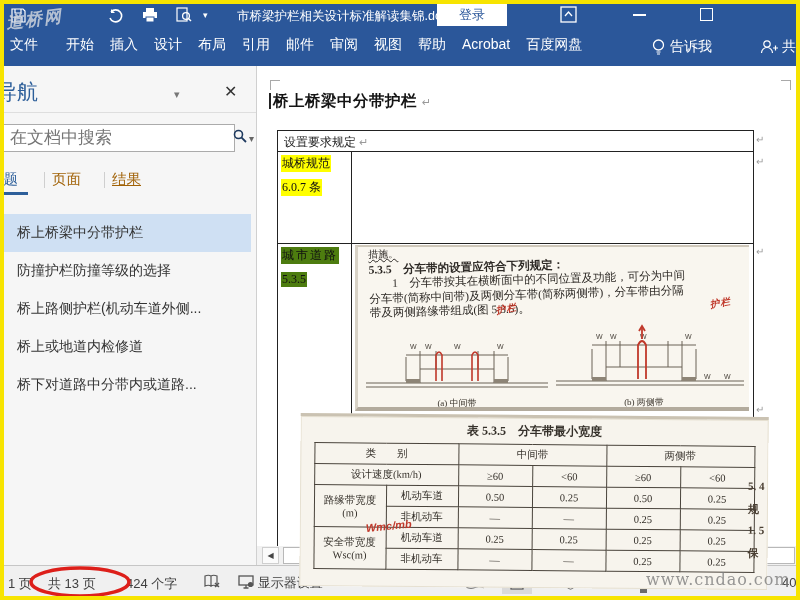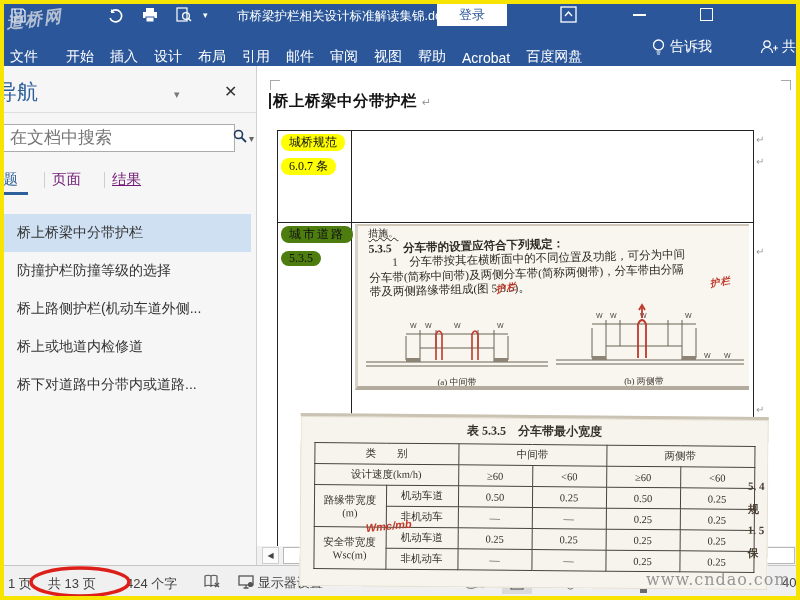--- a/index.html
+++ b/index.html
@@ -14,21 +14,21 @@
   .qatbtn{width:22px;height:18px;display:flex;align-items:center;justify-content:center;margin-right:12px;}
   .doc-title{position:absolute;left:237px;top:8px;color:#fff;font-size:12.5px;white-space:nowrap;}
   .signin{position:absolute;left:437px;top:3px;width:70px;height:23px;background:#fff;color:#2b579a;
           font-size:13px;display:flex;align-items:center;justify-content:center;}
   .ribbonopts{position:absolute;left:560px;top:6px;}
   .minbtn{position:absolute;left:633px;top:14px;width:13px;border-top:2px solid #fff;}
   .maxbtn{position:absolute;left:700px;top:8px;width:11px;height:11px;border:1.5px solid #fff;}
   .wm-top{position:absolute;left:6px;top:8px;z-index:40;color:rgba(205,210,220,.85);
           font-family:"DejaVu Serif",serif;font-style:italic;font-weight:bold;font-size:17px;
           transform:rotate(-7deg);letter-spacing:2px;pointer-events:none;}
-  .tabs-row{position:absolute;left:2px;top:36px;height:30px;display:flex;align-items:flex-end;}
+  .tabs-row{position:absolute;left:2px;top:36px;height:30px;display:flex;align-items:flex-start;}
   .rtab{color:#fff;font-size:14px;padding:0 8px;white-space:nowrap;}
   .rtab.first{margin-right:12px;}
   .tellme{position:absolute;left:652px;top:38px;display:flex;align-items:center;color:#fff;font-size:14px;}
   .sharegrp{position:absolute;left:760px;top:38px;display:flex;align-items:center;color:#fff;font-size:14px;white-space:nowrap;}
 
   
   .navpane{position:absolute;left:0;top:66px;width:257px;height:499px;background:#f6f6f6;
            border-right:1px solid #d0d0d0;box-sizing:border-box;overflow:hidden;}
   .nav-title{position:absolute;left:-4px;top:12px;font-size:21px;color:#2d5f9a;}
   .nav-caret{position:absolute;left:174px;top:22px;color:#777;font-size:11px;}
@@ -36,21 +36,21 @@
   .nav-div{position:absolute;left:0;top:46px;width:257px;border-top:1px solid #dedede;}
   .nav-search{position:absolute;left:1px;top:58px;width:234px;height:28px;background:#fff;
               border:1px solid #ababab;box-sizing:border-box;display:flex;align-items:center;}
   .nav-search input{flex:1;border:0;outline:none;background:transparent;font-size:17px;color:#444;
                     padding-left:8px;font-family:"Liberation Sans",sans-serif;}
   .nav-search .mag{margin-right:2px;}
   .nav-search .sc{color:#666;font-size:10px;margin-right:5px;}
   .nav-tabs{position:absolute;left:0;top:100px;height:30px;width:257px;font-size:14.5px;}
   .ntab{position:absolute;top:4px;}
   .ntab.active{color:#2d5f9a;}
-  .ntab.idle{color:#701a75;}
+  .ntab.idle{color:#a16207;}
   .ntab-underline{position:absolute;left:-11px;top:26px;width:39px;height:3px;background:#2d5f9a;}
   .ntab-sep{position:absolute;top:6px;width:1px;height:16px;background:#cfcfcf;}
   .nav-list{position:absolute;left:0;top:148px;width:257px;}
   .nav-item{height:38px;display:flex;align-items:center;padding-left:17px;font-size:14px;color:#333;
             box-sizing:border-box;width:251px;}
   .nav-item.sel{background:#cfe0f3;}
 
   
   .docarea{position:absolute;left:257px;top:72px;width:543px;height:588px;background:#fff;overflow:hidden;}
   .crop{position:absolute;width:9px;height:9px;}
@@ -61,21 +61,21 @@
   .pmark{color:#9a9a9a;font-size:11px;font-weight:normal;}
   .pilcol{position:absolute;left:499px;color:#9a9a9a;font-size:10px;}
 
   .doctable{position:absolute;left:20px;top:58px;width:477px;border:1px solid #222;background:#fff;box-sizing:border-box;}
   .tr1{height:21px;border-bottom:1px solid #222;font:12px "Liberation Serif",serif;color:#222;
        padding:3px 0 0 6px;box-sizing:border-box;}
   .flexrow{display:flex;}
   .tr2{height:91px;border-bottom:1px solid #222;}
   .ca{width:74px;border-right:1px solid #222;position:relative;box-sizing:border-box;flex:none;}
   .cb{flex:1;position:relative;}
-  .hl{position:absolute;left:3px;font:12px "Liberation Serif",serif;color:#111;padding:0 8px;white-space:nowrap;border-radius:8px;}
+  .hl{position:absolute;left:3px;font:12px "Liberation Serif",serif;color:#111;padding:0 1px;white-space:nowrap;}
   .hl.y{background:#ffff00;}
   .hl.g{background:#4d7c0f;}
   .body-text{padding:7px 12px 0 13px;font-family:"Liberation Serif",serif;font-size:13px;font-weight:bold;
              color:#1a1a1a;line-height:21px;text-align:justify;text-indent:3.5em;
              text-decoration:underline;text-underline-offset:3px;}
   .tr3{height:330px;}
 
   
   .scan1{position:absolute;left:3px;top:1px;width:394px;height:166px;background:#f9f6ef;
          border-top:2px solid #cfc8ba;border-left:3px solid #d8d2c6;border-bottom:4px solid #b3ab9d;
@@ -236,20 +236,24 @@
       <span>桥上桥梁中分带护栏</span>
       <span class="pmark">↵</span>
     </div>
 
     <span class="pilcol" style="top:62px;">↵</span>
     <span class="pilcol" style="top:84px;">↵</span>
     <span class="pilcol" style="top:174px;">↵</span>
     <span class="pilcol" style="top:332px;">↵</span>
 
     <div class="doctable">
+      <div class="tr1">
+        <span>设置要求规定</span>
+        <span class="pmark">↵</span>
+      </div>
 
       <div class="flexrow tr2">
         <div class="ca">
           <span class="hl y" style="top:3px;">城桥规范</span>
           <span class="hl y" style="top:27px;">6.0.7 条</span>
         </div>
       </div>
 
       <div class="flexrow tr3">
         <div class="ca">

